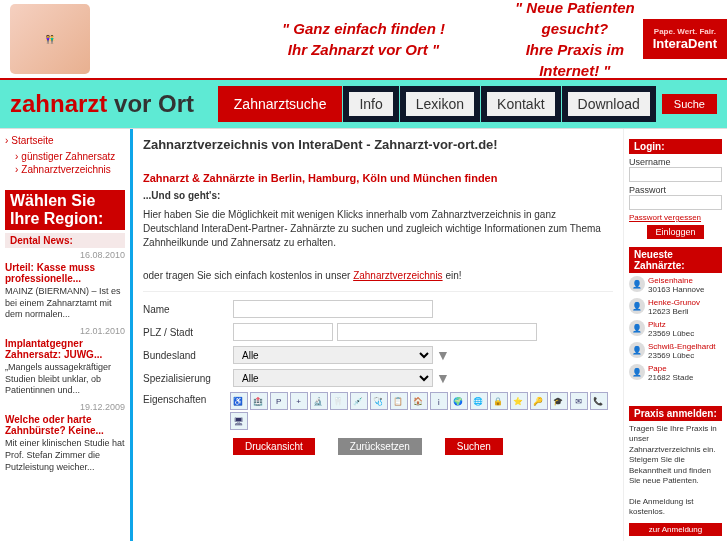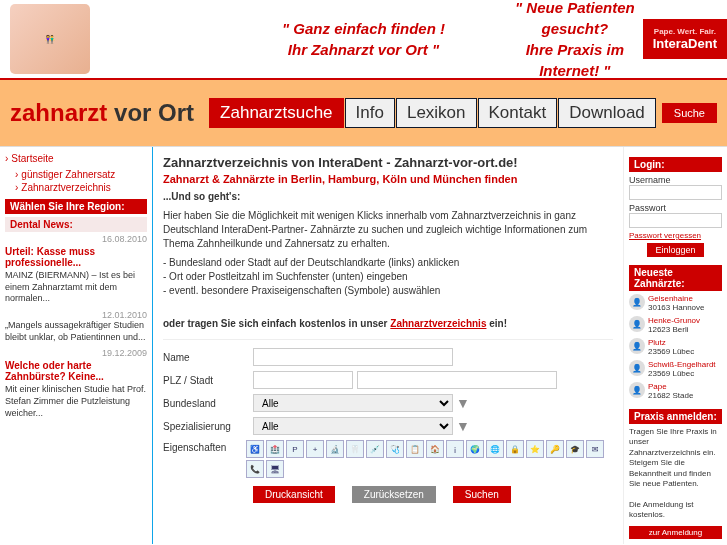--- a/index.html
+++ b/index.html
@@ -10,53 +10,53 @@
     #header-left { width: 220px; display: flex; align-items: center; padding: 5px 10px; }
     #header-center { flex: 1; display: flex; align-items: center; justify-content: center; }
     #header-center .slogan { color: #cc0000; font-size: 15px; font-style: italic; font-weight: bold; text-align: center; line-height: 1.4; }
     #header-right { width: 220px; display: flex; align-items: center; }
     #header-right .slogan2 { color: #cc0000; font-size: 15px; font-style: italic; font-weight: bold; text-align: center; line-height: 1.4; flex: 1; padding: 5px; }
     #interadent-logo { background: #cc0000; color: #fff; font-size: 11px; font-weight: bold; padding: 8px 10px; display: flex; flex-direction: column; align-items: center; justify-content: center; min-width: 80px; }
     #interadent-logo .logo-top { font-size: 8px; color: #ffcccc; }
     #interadent-logo .logo-main { font-size: 13px; font-weight: bold; }
 
     
-    #logo-bar { background: #fdba74; padding: 18px 10px; display: flex; align-items: center; border-bottom: 1px solid #ddd; }
+    #logo-bar { background: #5eead4; padding: 6px 10px; display: flex; align-items: center; border-bottom: 1px solid #ddd; }
     #site-logo { font-size: 24px; font-weight: bold; color: #333; }
     #site-logo .red { color: #cc0000; }
     #nav-tabs { margin-left: auto; display: flex; align-items: center; gap: 1px; }
-    .nav-tab { padding: 4px 10px; cursor: pointer; font-size: 17px; background: #f0f0f0; border: 1px solid #0f172a; color: #333; }
+    .nav-tab { padding: 4px 10px; cursor: pointer; font-size: 14px; background: #f0f0f0; border: 6px solid #0f172a; color: #333; }
     .nav-tab.active { background: #cc0000; color: #fff; border-color: #cc0000; }
     #search-btn { background: #cc0000; color: #fff; border: none; padding: 4px 12px; cursor: pointer; font-size: 11px; margin-left: 5px; }
 
     
     #content { display: flex; }
 
     
-    #left-sidebar { width: 153px; padding: 5px; border-right: 1px solid #0ea5e9; }
+    #left-sidebar { width: 133px; padding: 5px; border-right: 3px solid #0ea5e9; }
     .sidebar-link { color: #cc0000; font-size: 10px; text-decoration: none; display: block; padding: 1px 0 1px 10px; cursor: pointer; }
     .sidebar-link::before { content: "›"; margin-right: 3px; }
-    .sidebar-section-title { background: #cc0000; color: #fff; font-size: 10px; font-weight: bold; padding: 2px 5px; margin: 5px 0 3px 0; }
+    .sidebar-section-title { background: #cc0000; color: #fff; font-size: 16px; font-weight: bold; padding: 2px 5px; margin: 14px 0 3px 0; }
     .sidebar-subsection { background: #f5e8e8; color: #cc0000; font-size: 10px; font-weight: bold; padding: 2px 5px; margin: 3px 0 2px 0; }
     .news-title { color: #cc0000; font-size: 10px; font-weight: bold; margin: 2px 0; cursor: pointer; }
     .news-text { font-size: 9px; color: #333; line-height: 1.3; }
 
     
     #main-content { flex: 1; padding: 8px 10px; }
-    #main-content h2 { font-size: 13px; color: #333; margin-bottom: 3px; }
+    #main-content h2 { font-size: 13px; color: #333; margin-bottom: 20px; }
     #main-content h3 { font-size: 11px; color: #cc0000; margin-bottom: 5px; }
     #main-content p { font-size: 10px; color: #333; line-height: 1.4; margin-bottom: 5px; }
     .red-link { color: #cc0000; text-decoration: underline; cursor: pointer; }
     .form-area { margin-top: 8px; border-top: 1px solid #eee; padding-top: 8px; }
     .form-row { display: flex; align-items: center; margin-bottom: 5px; }
     .form-label { width: 90px; font-size: 10px; color: #333; }
     .form-input { border: 1px solid #ccc; padding: 2px 4px; font-size: 10px; height: 18px; width: 200px; }
     .form-input-sm { width: 100px; }
     .form-select { border: 1px solid #ccc; padding: 2px 4px; font-size: 10px; height: 18px; width: 200px; }
-    .form-actions { display: flex; gap: 17px; margin-top: 8px; padding-left: 90px; }
+    .form-actions { display: flex; gap: 23px; margin-top: 8px; padding-left: 90px; }
     .btn-red { background: #cc0000; color: #fff; border: none; padding: 3px 12px; cursor: pointer; font-size: 10px; }
     .btn-gray { background: #888; color: #fff; border: none; padding: 3px 12px; cursor: pointer; font-size: 10px; }
     .props-icons { display: flex; flex-wrap: wrap; gap: 2px; margin-left: 0; }
     .prop-icon { width: 18px; height: 18px; background: #e8f4f8; border: 1px solid #aac; display: flex; align-items: center; justify-content: center; font-size: 8px; color: #336; cursor: pointer; }
 
     
     #right-sidebar { width: 104px; padding: 5px; border-left: 1px solid #eee; font-size: 9px; }
     .right-section-title { background: #cc0000; color: #fff; font-size: 10px; font-weight: bold; padding: 2px 5px; margin: 5px 0 3px 0; }
     .login-field-row { margin-bottom: 3px; }
     .login-label { font-size: 9px; color: #333; display: block; }
@@ -120,39 +120,37 @@
     <div class="sidebar-subsection">Dental News:</div>
 
     <div style="margin-bottom:5px;">
       <div style="color:#999;font-size:9px;text-align:right;">16.08.2010</div>
       <div class="news-title">Urteil: Kasse muss professionelle...</div>
       <div class="news-text">MAINZ (BIERMANN) – Ist es bei einem Zahnarztamt mit dem normalen...</div>
     </div>
 
     <div style="margin-bottom:5px;">
       <div style="color:#999;font-size:9px;text-align:right;">12.01.2010</div>
+      <div class="news-title">Implantatgegner Zahnersatz: JUWG...</div>
       <div class="news-text">„Mangels aussagekräftiger Studien bleibt unklar, ob Patientinnen und...</div>
     </div>
 
     <div style="margin-bottom:5px;">
       <div style="color:#999;font-size:9px;text-align:right;">19.12.2009</div>
       <div class="news-title">Welche oder harte Zahnbürste? Keine...</div>
       <div class="news-text">Mit einer klinischen Studie hat Prof. Stefan Zimmer die Putzleistung weicher...</div>
     </div>
   </div>
 
   <div id="main-content">
     <h2>Zahnarztverzeichnis von InteraDent - Zahnarzt-vor-ort.de!</h2>
     <h3>Zahnarzt &amp; Zahnärzte in Berlin, Hamburg, Köln und München finden</h3>
     <p style="font-weight:bold;">...Und so geht's:</p>
     <p>Hier haben Sie die Möglichkeit mit wenigen Klicks innerhalb vom Zahnarztverzeichnis in ganz Deutschland InteraDent-Partner- Zahnärzte zu suchen und zugleich wichtige Informationen zum Thema Zahnheilkunde und Zahnersatz zu erhalten.</p>
-    <p style="white-space:pre-line;">- Bundesland oder Stadt auf der Deutschlandkarte (links) anklicken
-- Ort oder Postleitzahl im Suchfenster (unten) eingeben
-- eventl. besondere Praxiseigenschaften (Symbole) auswählen</p>
-    <p style="margin-top:19px;font-weight:bold;">
+    <p style="margin-top:19px;">
       <span>oder tragen Sie sich einfach kostenlos in unser</span>
       <span class="red-link">Zahnarztverzeichnis</span>
       <span> ein!</span>
     </p>
 
     <div class="form-area">
       <div class="form-row">
         <span class="form-label">Name</span>
         <input class="form-input" type="text" style="">
       </div>
@@ -253,20 +251,20 @@
       </div>
     </div>
     <div class="doc-item">
       <div class="doc-avatar">👤</div>
       <div>
         <div class="doc-name">Pape</div>
         <div class="doc-location">21682 Stade</div>
       </div>
     </div>
 
-    <div class="right-section-title" style="margin-top:9px;">Praxis anmelden:</div>
+    <div class="right-section-title" style="margin-top:24px;">Praxis anmelden:</div>
     <div class="right-promo" style="white-space:pre-line;">Tragen Sie Ihre Praxis in unser Zahnarztverzeichnis ein. Steigem Sie die Bekanntheit und finden Sie neue Patienten.
 
 Die Anmeldung ist kostenlos.</div>
     <button class="promo-btn">zur Anmeldung</button>
   </div>
 
 </div>
 
 </body></html>

